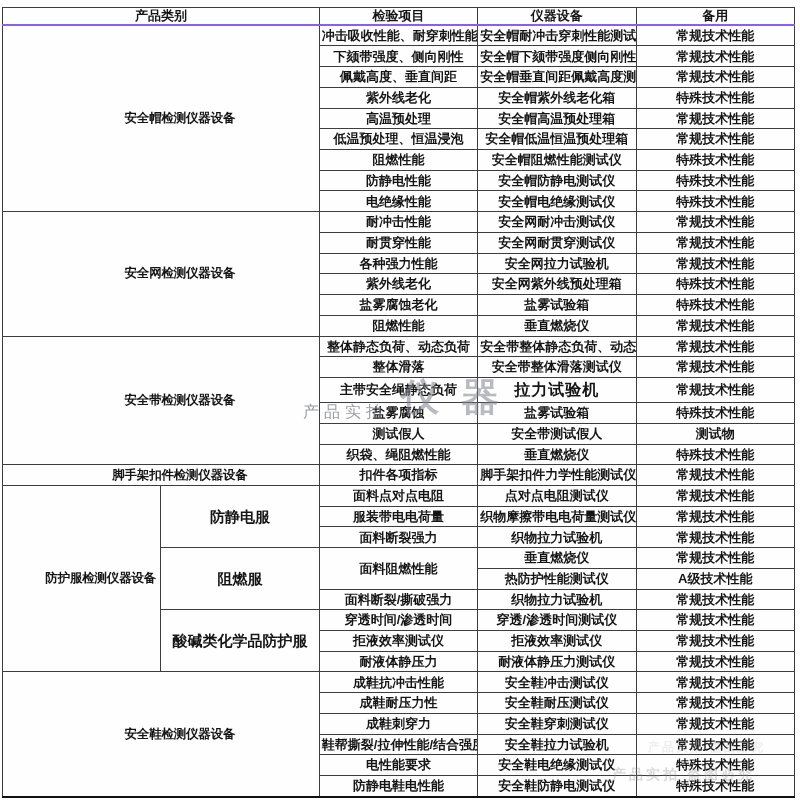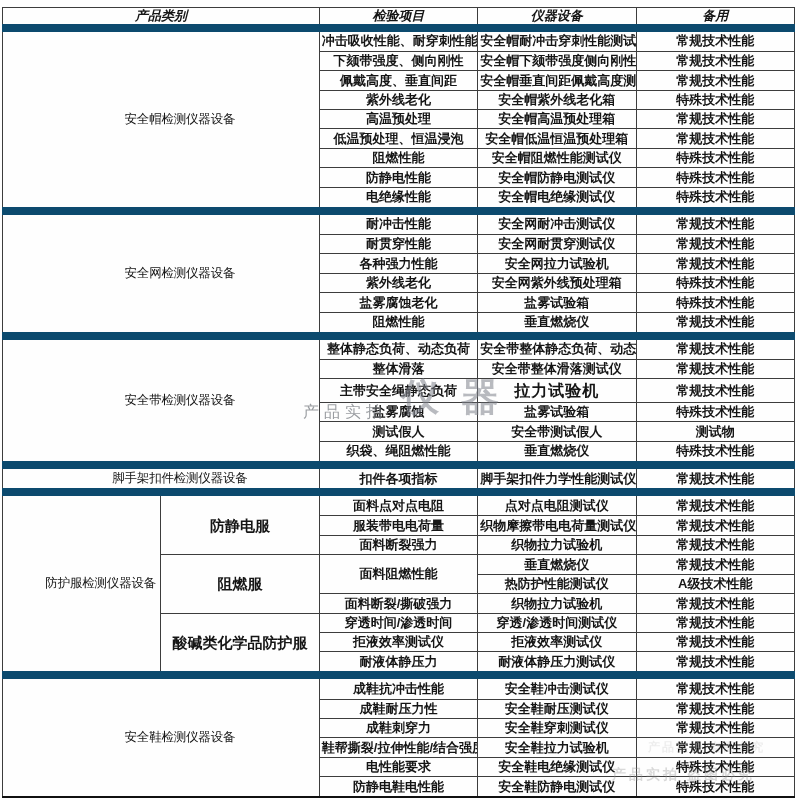--- a/index.html
+++ b/index.html
@@ -5,23 +5,23 @@
   html,body{margin:0;padding:0;}
   body{width:800px;height:800px;background:#ffffff;position:relative;
        font-family:"Liberation Sans","DejaVu Sans",sans-serif;overflow:hidden;}
   .sheet{position:absolute;left:0;top:0;width:800px;height:800px;background:#fefefe;}
   table.spec{position:absolute;left:2px;top:7px;width:793px;height:791px;
        border-collapse:collapse;table-layout:fixed;
        border:1px solid #3d3d3d;border-bottom:2px solid #101010;}
   th,td{border:1px solid #3d3d3d;text-align:center;vertical-align:middle;
        padding:0 2px;font-size:13px;font-weight:600;color:#151515;
        line-height:1.2;overflow:hidden;white-space:nowrap;}
-  thead th{height:14px;font-weight:700;font-size:13px;border-bottom:2px solid #8b5cf6;font-style:italic;}
-  tr.sec-start td{border-top:8px solid #0c4a6e;}
-  td.cat{font-weight:400;font-size:12.5px;letter-spacing:-0.2px;padding-left:40px;}
+  thead th{height:14px;font-weight:700;font-size:13px;border-bottom:2px solid #8b5cf6;}
+  tr.sec-start td{border-top:1px solid #0c4a6e;}
+  td.cat{font-weight:700;font-size:12.5px;letter-spacing:-0.2px;padding-left:40px;}
   td.sub{white-space:normal;font-size:15px;line-height:1.55;padding:0 1px;}
   td.equip-bold{font-weight:800;font-size:16px;letter-spacing:1px;}
   
   .wm{position:absolute;z-index:5;pointer-events:none;white-space:nowrap;}
   .wm-red{left:301px;top:363px;font-size:33px;font-weight:800;color:rgba(217,58,49,0.92);
           letter-spacing:1px;}
   .wm-gray{left:401px;top:372px;font-size:38px;font-weight:700;
            color:rgba(125,130,138,0.55);letter-spacing:22px;}
   .wm-cap-left{left:303px;top:402px;font-size:16px;font-weight:400;
            color:rgba(120,124,130,0.75);letter-spacing:5px;}

